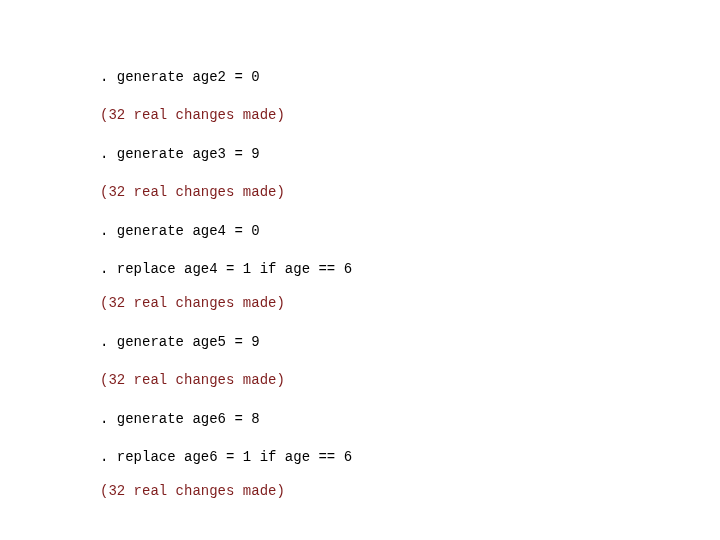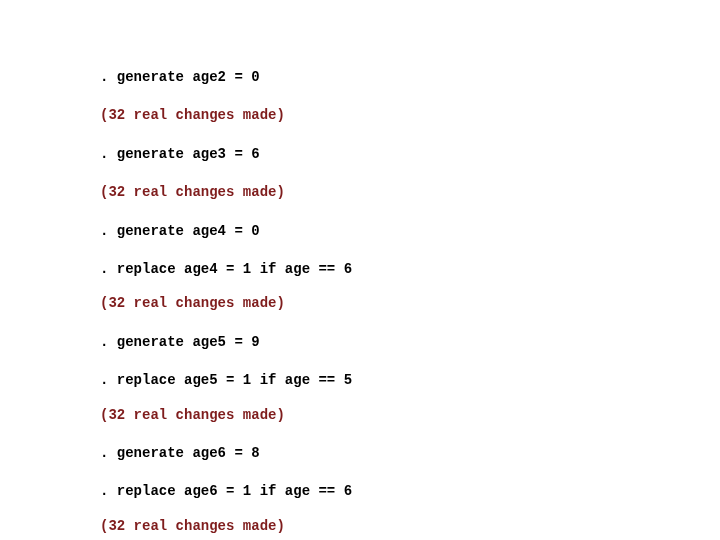--- a/index.html
+++ b/index.html
@@ -1,19 +1,18 @@
 <!DOCTYPE html>
 <html><head>
   <meta charset="utf-8">
   <style>
     * {
       margin: 12px;
       padding: 0;
       box-sizing: border-box;
-      font-weight: bold;
     }
 
     body {
       background-color: #ffffff;
       font-family: 'Courier New', Courier, monospace;
       font-size: 14px;
       padding: 30px 40px;
       color: #000000;
       width: 720px;
       min-height: 540px;
@@ -39,37 +38,36 @@
 <body>
 
 <div class="code-block" id="code-container">
 <div class="code-group">
       <div class="command-line">. generate age2 = 0</div>
     </div>
     <div class="code-group">
       <div class="result-line">(32 real changes made)</div>
     </div>
     <div class="code-group">
-      <div class="command-line">. generate age3 = 6</div>
+      <div class="command-line">. generate age3 = 9</div>
     </div>
     <div class="code-group">
       <div class="result-line">(32 real changes made)</div>
     </div>
     <div class="code-group">
       <div class="command-line">. generate age4 = 0</div>
     </div>
     <div class="code-group">
       <div class="command-line">. replace age4 = 1 if age == 6</div>
       <div class="result-line">(32 real changes made)</div>
     </div>
     <div class="code-group">
       <div class="command-line">. generate age5 = 9</div>
     </div>
     <div class="code-group">
-      <div class="command-line">. replace age5 = 1 if age == 5</div>
       <div class="result-line">(32 real changes made)</div>
     </div>
     <div class="code-group">
       <div class="command-line">. generate age6 = 8</div>
     </div>
     <div class="code-group">
       <div class="command-line">. replace age6 = 1 if age == 6</div>
       <div class="result-line">(32 real changes made)</div>
     </div>
   </div>

